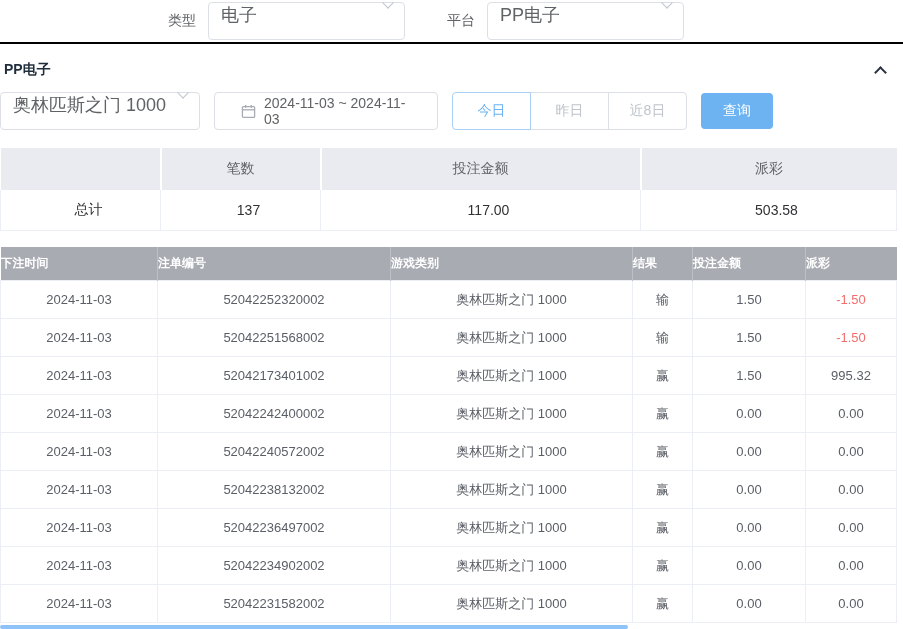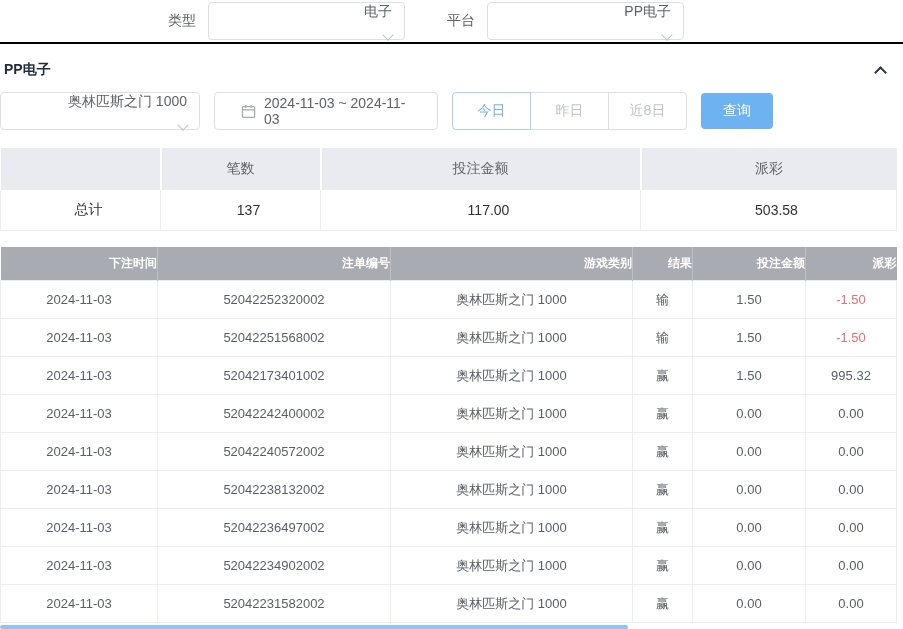--- a/index.html
+++ b/index.html
@@ -13,25 +13,24 @@
 
   
   .top-bar {
     display: flex; align-items: center; height: 44px;
     padding-left: 168px; gap: 42px;
     border-bottom: 2px solid #000000;
   }
   .filter-item { display: flex; align-items: center; gap: 12px; }
   .filter-label { font-size: 14px; color: #606266; }
   .select {
-    display: flex; align-items: flex-end; justify-content: space-between;
+    display: flex; align-items: flex-start; justify-content: space-between;
     height: 38px; border: 1px solid #dcdfe6; border-radius: 4px;
-    padding: 0 12px; font-size: 14px; color: #606266; background: #fff;
+    padding: 0 12px; font-size: 18px; color: #606266; background: #fff;
     cursor: pointer;
-    flex-direction: column;
   }
   .select .value { white-space: nowrap; overflow: hidden; }
   .w197 { width: 197px; }
   .w200 { width: 200px; }
   .chev {
     width: 8px; height: 8px; flex: 0 0 8px;
     border-right: 1.5px solid #c0c4cc; border-bottom: 1.5px solid #c0c4cc;
     transform: rotate(45deg); margin-top: -4px;
   }
   .chev-up {
@@ -84,21 +83,21 @@
     border: 1px solid #ebeef5; border-top: none; background: #fff; padding-left: 16px;
   }
 
   
   .bets-table {
     width: 896px; margin-top: 16px; border-collapse: collapse;
     table-layout: fixed;
   }
   .bets-table th {
     background: #a8abb2; color: #ffffff; font-size: 12px; font-weight: bold;
-    height: 34px; text-align: right; border-right: 1px solid #bcbfc4;
+    height: 34px; text-align: left; border-right: 1px solid #bcbfc4;
   }
   .bets-table th:last-child { border-right: none; }
   .bets-table td {
     height: 38px; text-align: center; font-size: 13px; color: #5a5e66;
     border: 1px solid #ebeef5; background: #fff;
   }
   .bets-table td.neg { color: #f56c6c; }
 
   
   .h-scrollbar {

